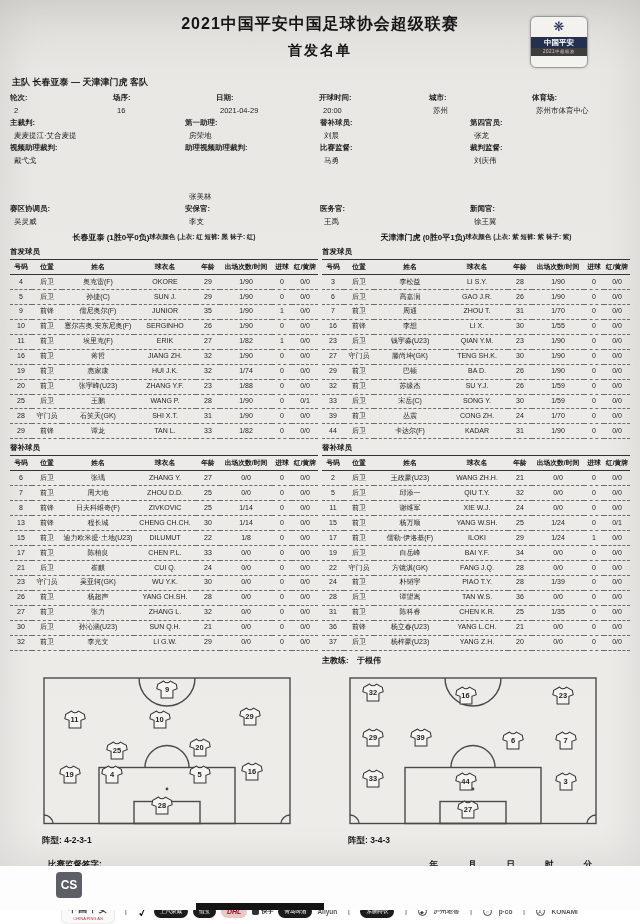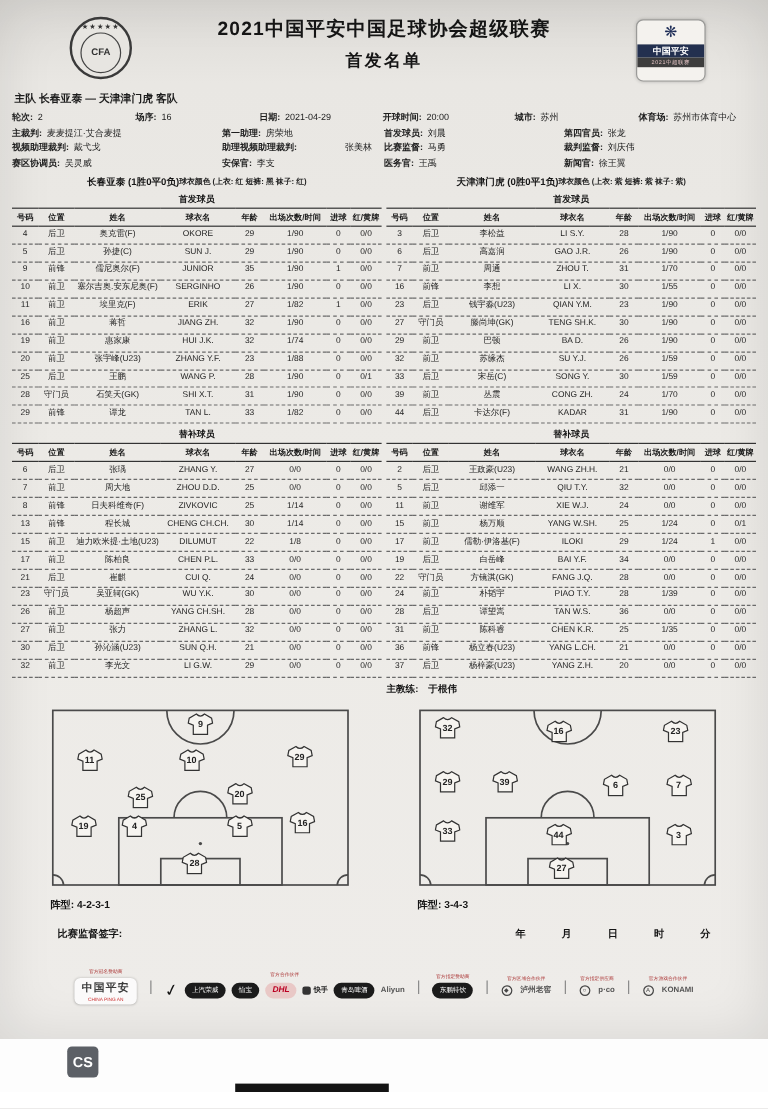--- a/index.html
+++ b/index.html
@@ -33,31 +33,31 @@
     position:absolute; right:42px; top:8px; width:58px; height:52px; border:1px solid #9a9a98;
     border-radius:6px; background:#f4f2ee; overflow:hidden; text-align:center;
     box-shadow:0 0 3px rgba(0,0,0,.2);
   }
   .csl-badge .logo { font-size:13px; line-height:20px; color:#1d2c56; }
   .csl-badge .band { background:#23304f; color:#fff; font-size:7.5px; font-weight:bold; line-height:11px; }
   .csl-badge .sub { background:#3d3d3d; color:#e8c8c8; font-size:4.5px; line-height:8px; letter-spacing:.5px; }
   
   .matchup { font-size:9px; font-weight:bold; color:#1c1c1c; margin:2px 0 3px 2px; }
   .inforow { display:flex; font-size:7.5px; line-height:12.5px; color:#222; }
-  .inforow .pair { display:flex; }
+  .inforow .pair { display:flex;flex-direction:column; }
   .inforow .lb { font-weight:bold; color:#1e1e1e; }
   .inforow .vl { margin-left:4px; }
   .r1 .pair{width:103px;} .r1 .pair:nth-child(4){width:110px;} .r1 .pair:nth-child(6){flex:1;}
   .rx .pair{width:155px;}
   
   .teams { display:flex; gap:4px; margin-top:4px; }
   .tcol { width:308px; }
   .tline { display:flex; justify-content:center; font-size:8px; font-weight:bold; color:#161616; }
   .kit { font-size:6.5px; font-weight:bold; color:#222; padding-top:1px; }
-  .seclabel { font-size:7.5px; font-weight:bold; margin:4px 0 2px 0; color:#161616;text-align:center; }
+  .seclabel { font-size:7.5px; font-weight:bold; margin:4px 0 2px 0; color:#161616; }
   table { width:308px; border-collapse:collapse; table-layout:fixed; }
   col.c1{width:22px;} col.c2{width:30px;} col.c3{width:72px;} col.c4{width:62px;}
   col.c5{width:24px;} col.c6{width:52px;} col.c7{width:20px;} col.c8{width:26px;}
   th { font-size:6.8px; font-weight:bold; color:#151515; border-top:1.3px solid #333;
        border-bottom:1.3px solid #333; padding:2px 0; text-align:center; }
   td { font-size:7px; color:#232323; text-align:center; padding:2.6px 1px;
        border-bottom:1px dashed #6a6a6a; line-height:1.25; word-break:break-all; }
   .coach { font-size:8px; font-weight:bold; margin-top:4px; color:#151515; }
   .coach span { margin-left:6px; }
   
@@ -105,24 +105,20 @@
     border-radius:50%; vertical-align:-1px; margin-right:3px; position:relative;}
   .blackbar { position:absolute; left:196px; bottom:0; width:128px; height:7px; background:#141414; }
 </style>
 </head>
 <body>
 
 <div class="page">
   <div class="paper">
 
     <div class="hdr">
-      <div class="cfa">
-        <div class="stars">★★★★★</div>
-        <div class="ring">CFA</div>
-      </div>
       <div class="hdr-title">
         <div class="t1">2021中国平安中国足球协会超级联赛</div>
         <div class="t2">首发名单</div>
       </div>
       <div class="csl-badge">
         <div class="logo">❋</div>
         <div class="band">中国平安</div>
         <div class="sub">2021中超联赛</div>
       </div>
     </div>
@@ -158,21 +154,21 @@
     <div class="inforow rx">
       <span class="pair" style="width:175px;">
           <span class="lb">主裁判:</span>
           <span class="vl">麦麦提江·艾合麦提</span>
         </span>
       <span class="pair" style="width:135px;">
           <span class="lb">第一助理:</span>
           <span class="vl">房荣地</span>
         </span>
       <span class="pair" style="width:150px;">
-          <span class="lb">首发球员:</span>
+          <span class="lb">替补球员:</span>
           <span class="vl">刘晨</span>
         </span>
       <span class="pair">
           <span class="lb">第四官员:</span>
           <span class="vl">张龙</span>
         </span>
     </div>
     <div class="inforow rx">
       <span class="pair" style="width:175px;">
           <span class="lb">视频助理裁判:</span>
@@ -185,21 +181,21 @@
       <span class="pair" style="width:150px;">
           <span class="lb">比赛监督:</span>
           <span class="vl">马勇</span>
         </span>
       <span class="pair">
           <span class="lb">裁判监督:</span>
           <span class="vl">刘庆伟</span>
         </span>
     </div>
     <div class="inforow rx">
-      <span class="pair" style="width:175px;align-items:center;">
+      <span class="pair" style="width:175px;">
           <span class="lb">赛区协调员:</span>
           <span class="vl">吴灵威</span>
         </span>
       <span class="pair" style="width:135px;">
           <span class="lb">安保官:</span>
           <span class="vl">李支</span>
         </span>
       <span class="pair" style="width:150px;">
           <span class="lb">医务官:</span>
           <span class="vl">王禹</span>

